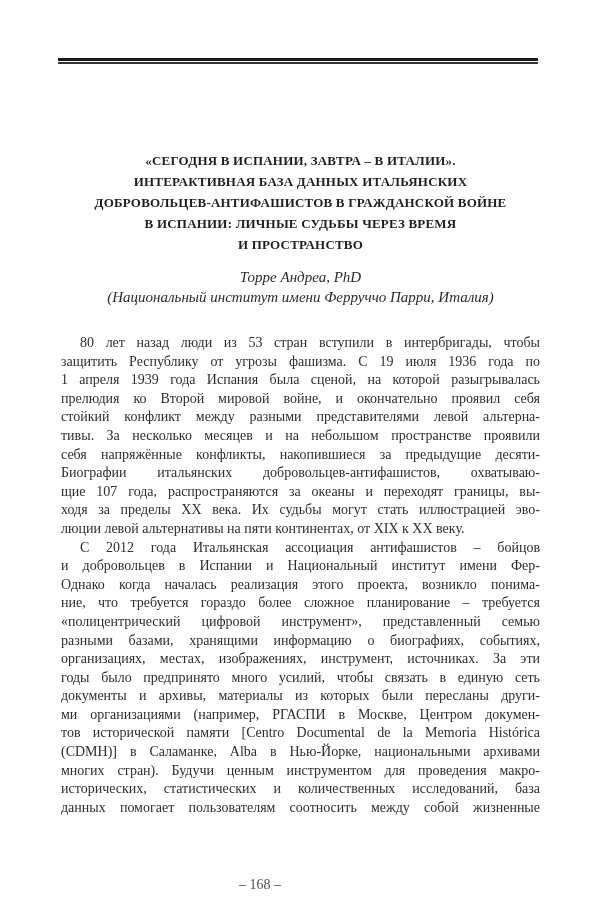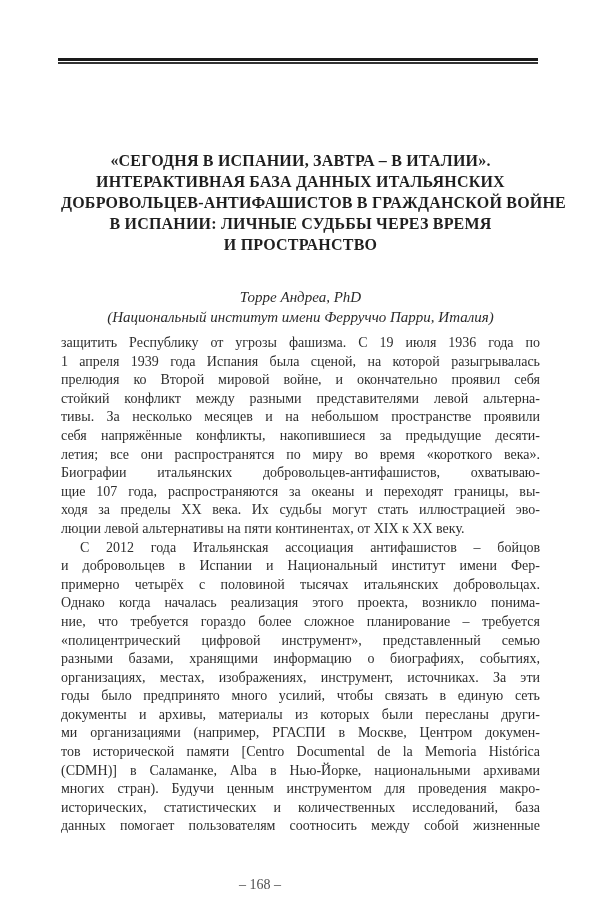--- a/index.html
+++ b/index.html
@@ -16,36 +16,35 @@
   .rule { position: absolute; top: 58px; left: 58px; width: 480px; }
   .rule-thick { height: 2.5px; background: #1a1a1a; }
   .rule-gap   { height: 1.5px; background: transparent; }
   .rule-thin  { height: 1.5px; background: #333333; }
 
   .title-block {
     position: absolute;
     top: 150px; left: 61px; width: 479px;
     text-align: center;
     font-weight: bold;
-    font-size: 16px;
+    font-size: 13px;
     line-height: 21px;
     color: #1f1f1f;
     letter-spacing: 0.2px;
   }
   .title-line { white-space: nowrap; }
 
   .author-block {
     position: absolute;
     top: 268px; left: 61px; width: 479px;
     text-align: center;
     font-style: italic;
     font-size: 15px;
     line-height: 19.5px;
     color: #2b2b2b;
-    margin-top: 20px;
   }
 
   .body-block {
     position: absolute;
     top: 334px; left: 61px; width: 479px;
     font-size: 14px;
     line-height: 18.6px;
     color: #2e2e2e;
   }
   .bl { text-align: justify; text-align-last: justify; }
@@ -79,36 +78,35 @@
     <div class="title-line">И ПРОСТРАНСТВО</div>
   </div>
 
   <div class="author-block">
     <div>Торре Андреа, PhD</div>
     <div>(Национальный институт имени Ферруччо Парри, Италия)</div>
   </div>
 
   <div class="body-block">
     <div>
+      <div class="bl indent">80 лет назад люди из 53 стран вступили в интербригады, чтобы</div>
       <div class="bl">защитить Республику от угрозы фашизма. С 19 июля 1936 года по</div>
       <div class="bl">1 апреля 1939 года Испания была сценой, на которой разыгрывалась</div>
       <div class="bl">прелюдия ко Второй мировой войне, и окончательно проявил себя</div>
       <div class="bl">стойкий конфликт между разными представителями левой альтерна-</div>
       <div class="bl">тивы. За несколько месяцев и на небольшом пространстве проявили</div>
       <div class="bl">себя напряжённые конфликты, накопившиеся за предыдущие десяти-</div>
-      <div class="bl">летия; все они распространятся по миру во время «короткого века».</div>
       <div class="bl">Биографии итальянских добровольцев-антифашистов, охватываю-</div>
       <div class="bl">щие 107 года, распространяются за океаны и переходят границы, вы-</div>
       <div class="bl">ходя за пределы XX века. Их судьбы могут стать иллюстрацией эво-</div>
       <div class="bl-left">люции левой альтернативы на пяти континентах, от XIX к XX веку.</div>
     </div>
     <div>
       <div class="bl indent">С 2012 года Итальянская ассоциация антифашистов – бойцов</div>
       <div class="bl">и добровольцев в Испании и Национальный институт имени Фер-</div>
-      <div class="bl">примерно четырёх с половиной тысячах итальянских добровольцах.</div>
       <div class="bl">Однако когда началась реализация этого проекта, возникло понима-</div>
       <div class="bl">ние, что требуется гораздо более сложное планирование – требуется</div>
       <div class="bl">«полицентрический цифровой инструмент», представленный семью</div>
       <div class="bl">разными базами, хранящими информацию о биографиях, событиях,</div>
       <div class="bl">организациях, местах, изображениях, инструмент, источниках. За эти</div>
       <div class="bl">годы было предпринято много усилий, чтобы связать в единую сеть</div>
       <div class="bl">документы и архивы, материалы из которых были пересланы други-</div>
       <div class="bl">ми организациями (например, РГАСПИ в Москве, Центром докумен-</div>
       <div class="bl">тов исторической памяти [Centro Documental de la Memoria Histórica</div>
       <div class="bl">(CDMH)] в Саламанке, Alba в Нью-Йорке, национальными архивами</div>

